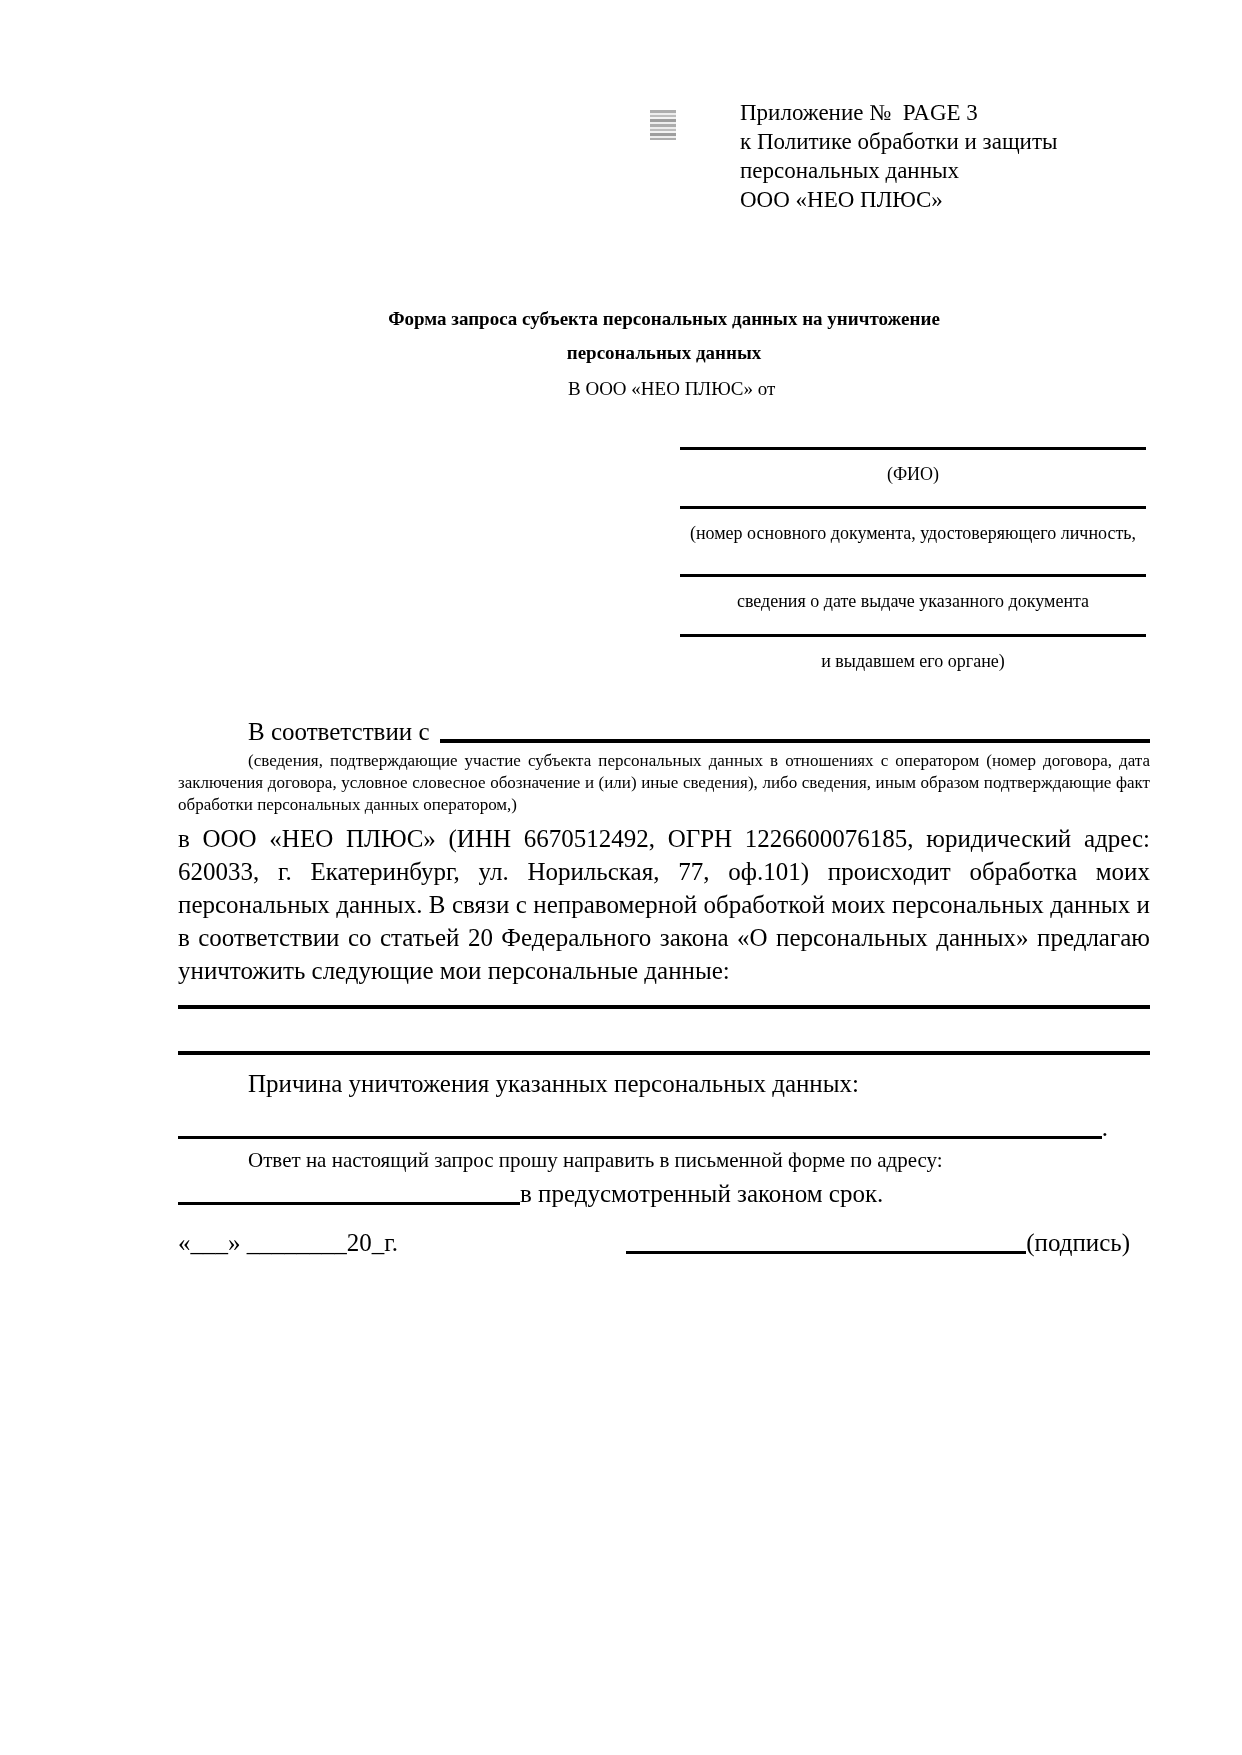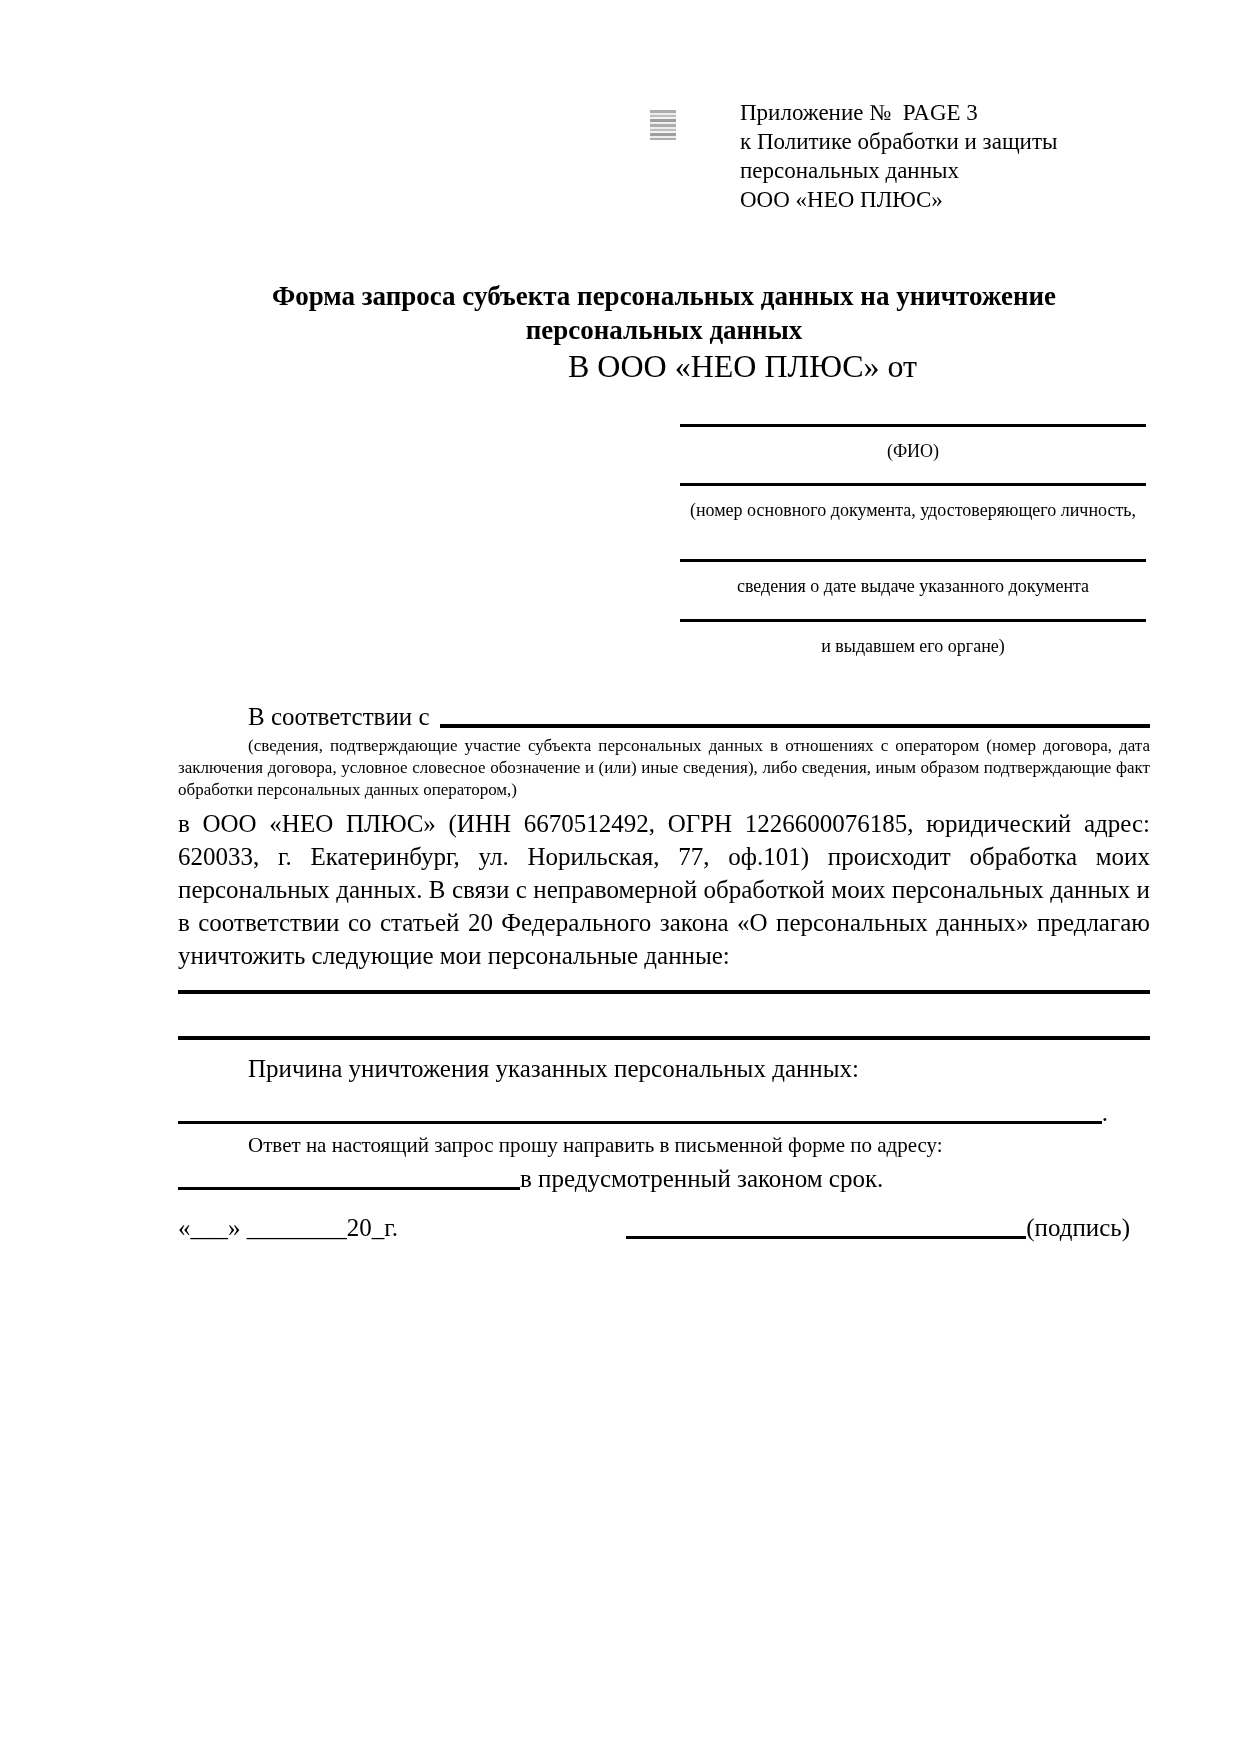--- a/index.html
+++ b/index.html
@@ -9,28 +9,28 @@
     font-family:"Liberation Serif","DejaVu Serif",serif;color:#000;
     overflow:hidden;
   }
   .header-row{position:relative;}
   .artifact{
     position:absolute;left:472px;top:12px;width:26px;height:30px;
     background:repeating-linear-gradient(to bottom,#adadad 0 3px,#ededed 3px 5px,#bdbdbd 5px 7px,#f3f3f3 7px 9px,#9e9e9e 9px 12px,#eeeeee 12px 14px);
   }
   .header-block{margin-left:562px;font-size:23px;line-height:29px;}
   .header-block div{white-space:pre-wrap;}
-  .title{margin-top:65px;text-align:center;font-weight:bold;font-size:27px;line-height:34px;}
-  .addressee{margin-top:3px;margin-left:390px;font-size:32px;line-height:32px;}
+  .title{margin-top:88px;text-align:center;font-weight:bold;font-size:19px;line-height:34px;}
+  .addressee{margin-top:3px;margin-left:390px;font-size:19px;line-height:32px;}
   .fields{margin-left:502px;width:466px;margin-top:42px;}
   .field .rule{border-top:3px solid #000;}
   .field .caption{display:flex;justify-content:center;font-size:18px;line-height:24px;padding-top:12px;}
   .field .caption span{white-space:nowrap;}
   .field.f2{margin-top:20px;}
-  .field.f3{margin-top:37px;}
+  .field.f3{margin-top:29px;}
   .field.f4{margin-top:21px;}
   .accord{margin-top:42px;display:flex;font-size:25px;line-height:33px;justify-content:space-between;}
   .accord .lead{padding-left:70px;white-space:nowrap;}
   .accord .fill{flex:1;border-bottom:4px solid #000;align-self:flex-end;margin:0 0 5px 10px;}
   .fineprint{margin:2px 0 0;font-size:17px;line-height:22px;text-align:justify;text-indent:70px;}
   .bodytext{margin:6px 0 0;font-size:25px;line-height:33px;text-align:justify;}
   .blankline{border-top:4px solid #000;}
   .bl1{margin-top:18px;}
   .bl2{margin-top:42px;}
   .reason{margin-top:12px;display:flex;font-size:25px;line-height:33px;flex-direction:column;}

